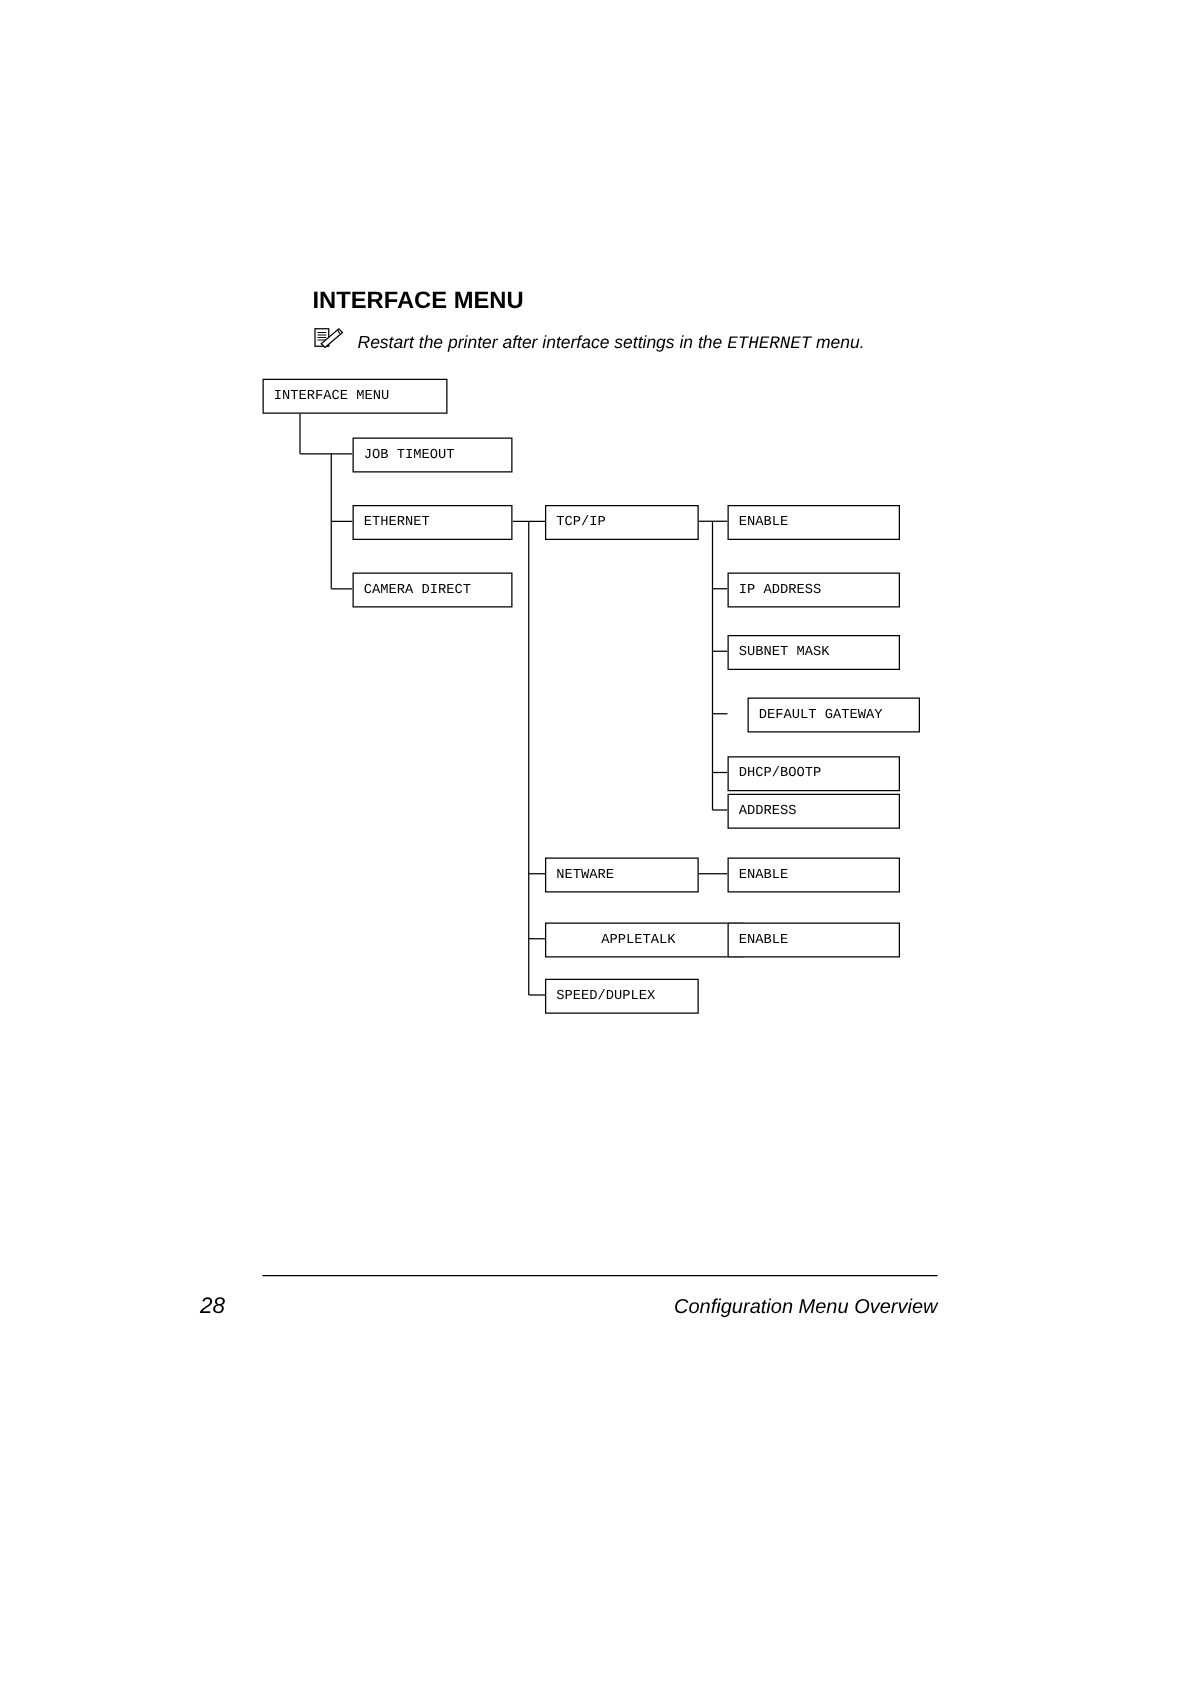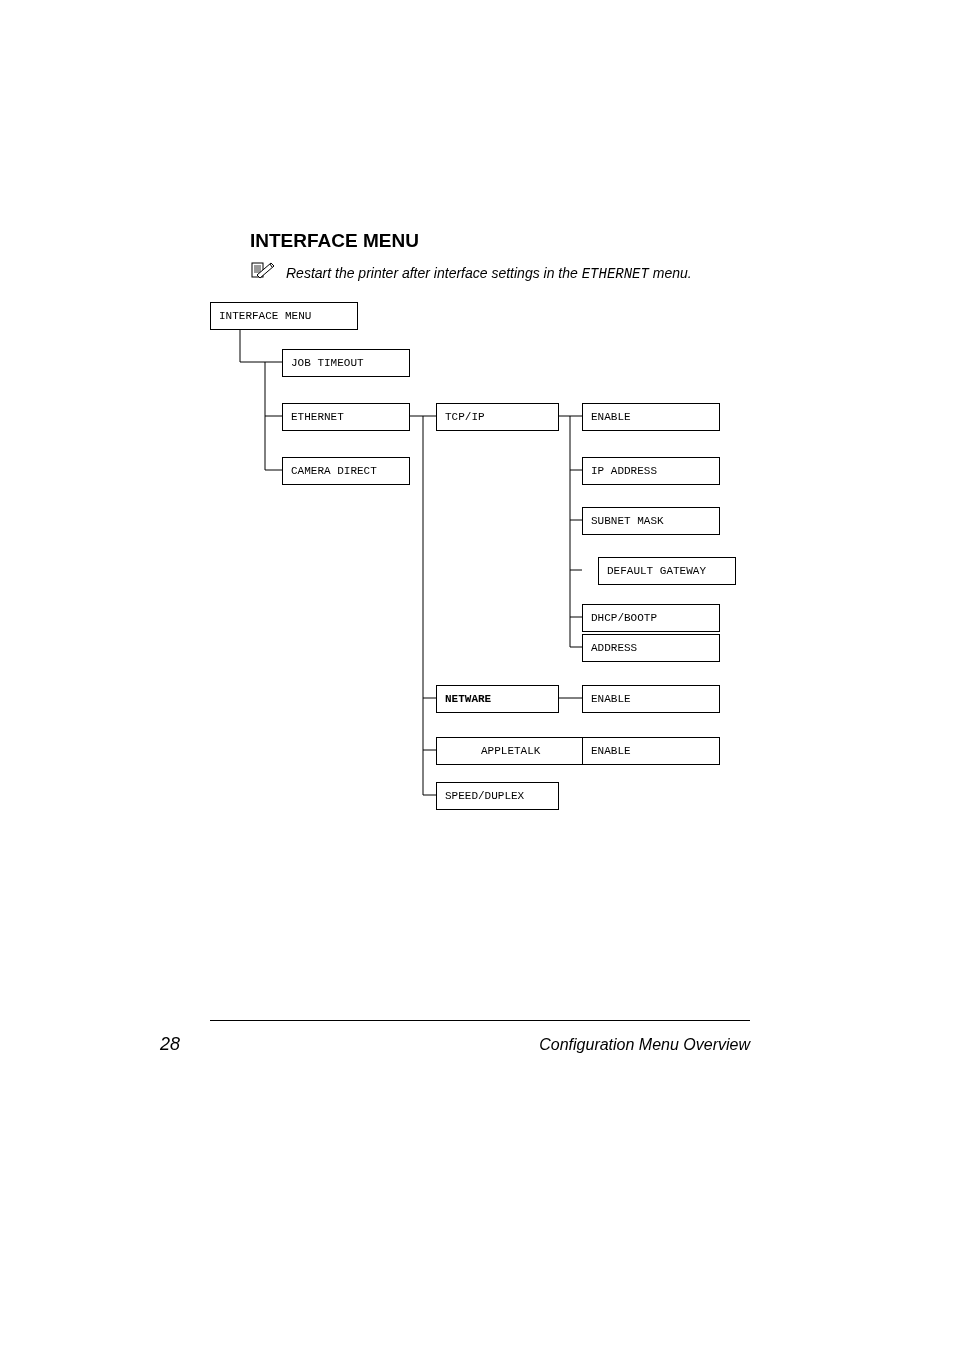--- a/index.html
+++ b/index.html
@@ -147,21 +147,21 @@
         <line x1="348" y1="448" x2="372" y2="448" stroke="#000" stroke-width="1"></line>
       </svg>
 
       <div class="box" style="left:0; top:0; width:130px;">INTERFACE MENU</div>
 
       <div class="box" style="left:72px; top:47px; width:110px;">JOB TIMEOUT</div>
       <div class="box" style="left:72px; top:101px; width:110px;">ETHERNET</div>
       <div class="box" style="left:72px; top:155px; width:110px;">CAMERA DIRECT</div>
 
       <div class="box" style="left:226px; top:101px; width:105px;font-family:Liberation Mono, monospace;">TCP/IP</div>
-      <div class="box" style="left:226px; top:383px; width:105px;font-weight:bold;">NETWARE</div>
+      <div class="box" style="left:226px; top:383px; width:105px;">NETWARE</div>
       <div class="box" style="left:226px; top:435px; width:105px;padding-left:44px;">APPLETALK</div>
       <div class="box" style="left:226px; top:480px; width:105px;">SPEED/DUPLEX</div>
 
       <div class="box" style="left:372px; top:101px; width:120px;">ENABLE</div>
       <div class="box" style="left:372px; top:155px; width:120px;">IP ADDRESS</div>
       <div class="box" style="left:372px; top:205px; width:120px;">SUBNET MASK</div>
       <div class="box" style="left:372px; top:255px; width:120px;margin-left:16px;">DEFAULT GATEWAY</div>
       <div class="box" style="left:372px; top:302px; width:120px;">DHCP/BOOTP</div>
       <div class="box" style="left:372px; top:332px; width:120px;">ADDRESS</div>
       <div class="box" style="left:372px; top:383px; width:120px;">ENABLE</div>

